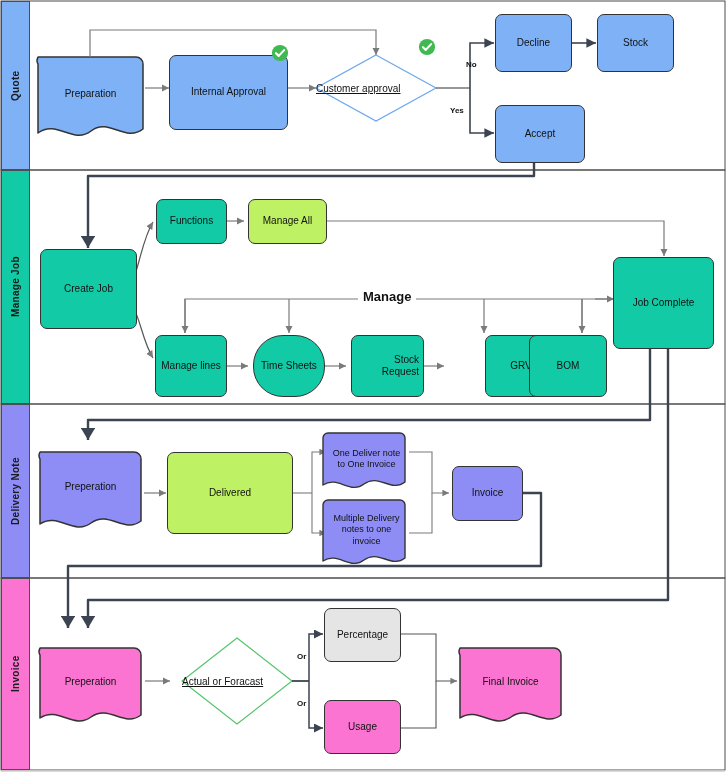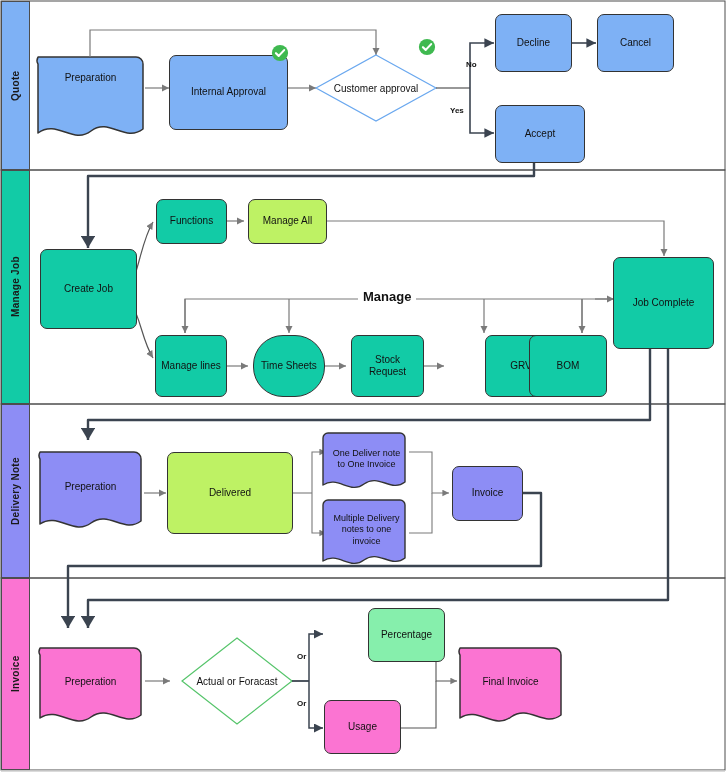--- a/index.html
+++ b/index.html
@@ -8,34 +8,34 @@
   #canvas{position:relative;width:726px;height:775px;overflow:hidden;background:#fff;}
   #svg-layer{position:absolute;left:0;top:0;width:726px;height:775px;}
   .lane-label{
     position:absolute;display:flex;align-items:center;justify-content:center;
     font-size:10px;font-weight:bold;color:#1a1a1a;
     writing-mode:vertical-rl;transform:rotate(180deg);
     box-sizing:border-box;border:1px solid #4d4d4d;letter-spacing:0.3px;
   }
   .node{
     position:absolute;box-sizing:border-box;display:flex;align-items:center;
-    justify-content:center;text-align:center;font-size:10px;color:#111;
+    justify-content:center;text-align:right;font-size:10px;color:#111;
     line-height:1.25;padding:2px 4px;
   }
   .rect{border:1.5px solid #333333;border-radius:7px;}
   .doc-text{
     position:absolute;left:0;top:0;width:100%;height:100%;
     display:flex;align-items:center;justify-content:center;text-align:center;
     font-size:10px;color:#111;line-height:1.25;pointer-events:none;padding:0 6px;
     box-sizing:border-box;
   }
   .diamond-text{
     position:absolute;left:0;top:0;width:100%;height:100%;
-    display:flex;align-items:center;justify-content:center;text-align:center;
-    font-size:10px;color:#111;line-height:1.3;pointer-events:none;
+    display:flex;align-items:center;justify-content:flex-start;text-align:center;
+    font-size:10px;color:#111;line-height:1.3;pointer-events:none;text-decoration:underline;
   }
   .edge-label{
     position:absolute;font-size:8px;color:#111;font-weight:bold;
     background:transparent;white-space:nowrap;
   }
   .free-label{position:absolute;font-size:13px;font-weight:bold;color:#111;background:#fff;padding:0 5px;white-space:nowrap;}
   .check-badge{position:absolute;width:18px;height:18px;}
 </style>
 </head>
 <body>
@@ -158,21 +158,21 @@
   <div class="lane-label" style="left:1px;top:170px;width:29px;height:234px;background:#12CBA6;">
     <span>Manage Job</span>
   </div>
   <div class="lane-label" style="left:1px;top:404px;width:29px;height:174px;background:#8D8DF5;">
     <span>Delivery Note</span>
   </div>
   <div class="lane-label" style="left:1px;top:578px;width:29px;height:192px;background:#FB74D2;">
     <span>Invoice</span>
   </div>
 
-  <div class="doc-text" style="left:38px;top:41px;width:105px;height:74px;">
+  <div class="doc-text" style="left:38px;top:57px;width:105px;height:74px;">
     <span>Preparation</span>
   </div>
 
   <div class="node rect" style="left:169px;top:55px;width:119px;height:75px;background:#7EB1F5;">
     <span>Internal Approval</span>
   </div>
   <svg class="check-badge" style="left:271px;top:44px;" viewBox="0 0 20 20">
     <circle cx="10" cy="10" r="9" fill="#3fb950"></circle>
     <path d="M5.5,10.2 L8.6,13.2 L14.6,6.8" fill="none" stroke="#fff" stroke-width="2.4" stroke-linecap="round" stroke-linejoin="round"></path>
   </svg>
@@ -189,21 +189,21 @@
     <span>No</span>
   </div>
   <div class="edge-label" style="left:450px;top:106px;">
     <span>Yes</span>
   </div>
 
   <div class="node rect" style="left:495px;top:14px;width:77px;height:58px;background:#7EB1F5;">
     <span>Decline</span>
   </div>
   <div class="node rect" style="left:597px;top:14px;width:77px;height:58px;background:#7EB1F5;">
-    <span>Cancel</span>
+    <span>Stock</span>
   </div>
   <div class="node rect" style="left:495px;top:105px;width:90px;height:58px;background:#7EB1F5;">
     <span>Accept</span>
   </div>
 
   <div class="node rect" style="left:40px;top:249px;width:97px;height:80px;background:#12CBA6;">
     <span>Create Job</span>
   </div>
   <div class="node rect" style="left:156px;top:199px;width:71px;height:45px;background:#12CBA6;">
     <span>Functions</span>
@@ -256,21 +256,21 @@
   </div>
   <div class="diamond-text" style="left:182px;top:638px;width:110px;height:86px;">
     <span>Actual or Foracast</span>
   </div>
   <div class="edge-label" style="left:297px;top:652px;">
     <span>Or</span>
   </div>
   <div class="edge-label" style="left:297px;top:699px;">
     <span>Or</span>
   </div>
-  <div class="node rect" style="left:324px;top:608px;width:77px;height:54px;background:#86efac;margin-left:44px;">
+  <div class="node rect" style="left:324px;top:608px;width:77px;height:54px;background:#e5e5e5;">
     <span>Percentage</span>
   </div>
   <div class="node rect" style="left:324px;top:700px;width:77px;height:54px;background:#FB74D2;">
     <span>Usage</span>
   </div>
   <div class="doc-text" style="left:460px;top:648px;width:101px;height:68px;">
     <span>Final Invoice</span>
   </div>
 
 </div>

